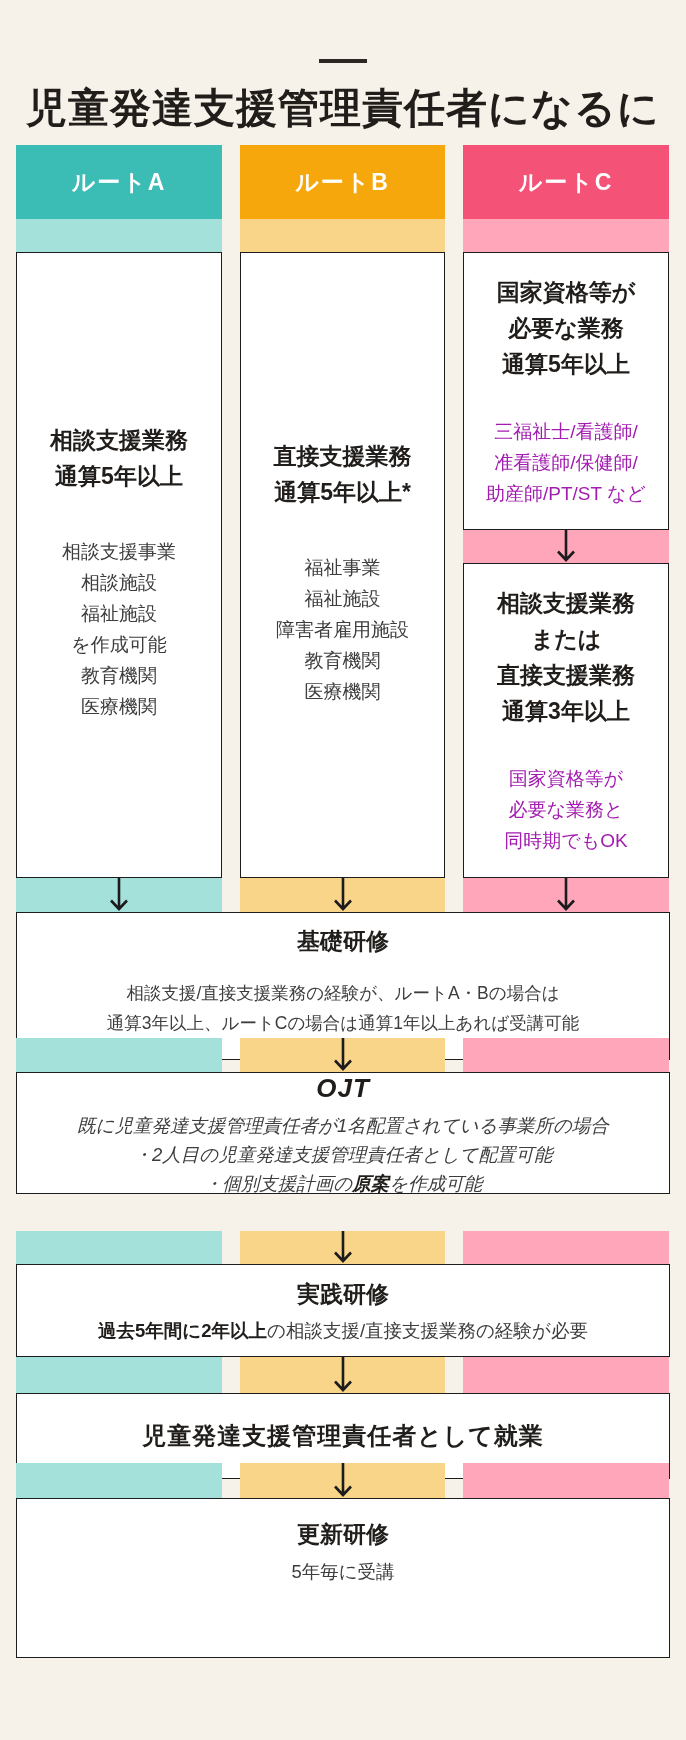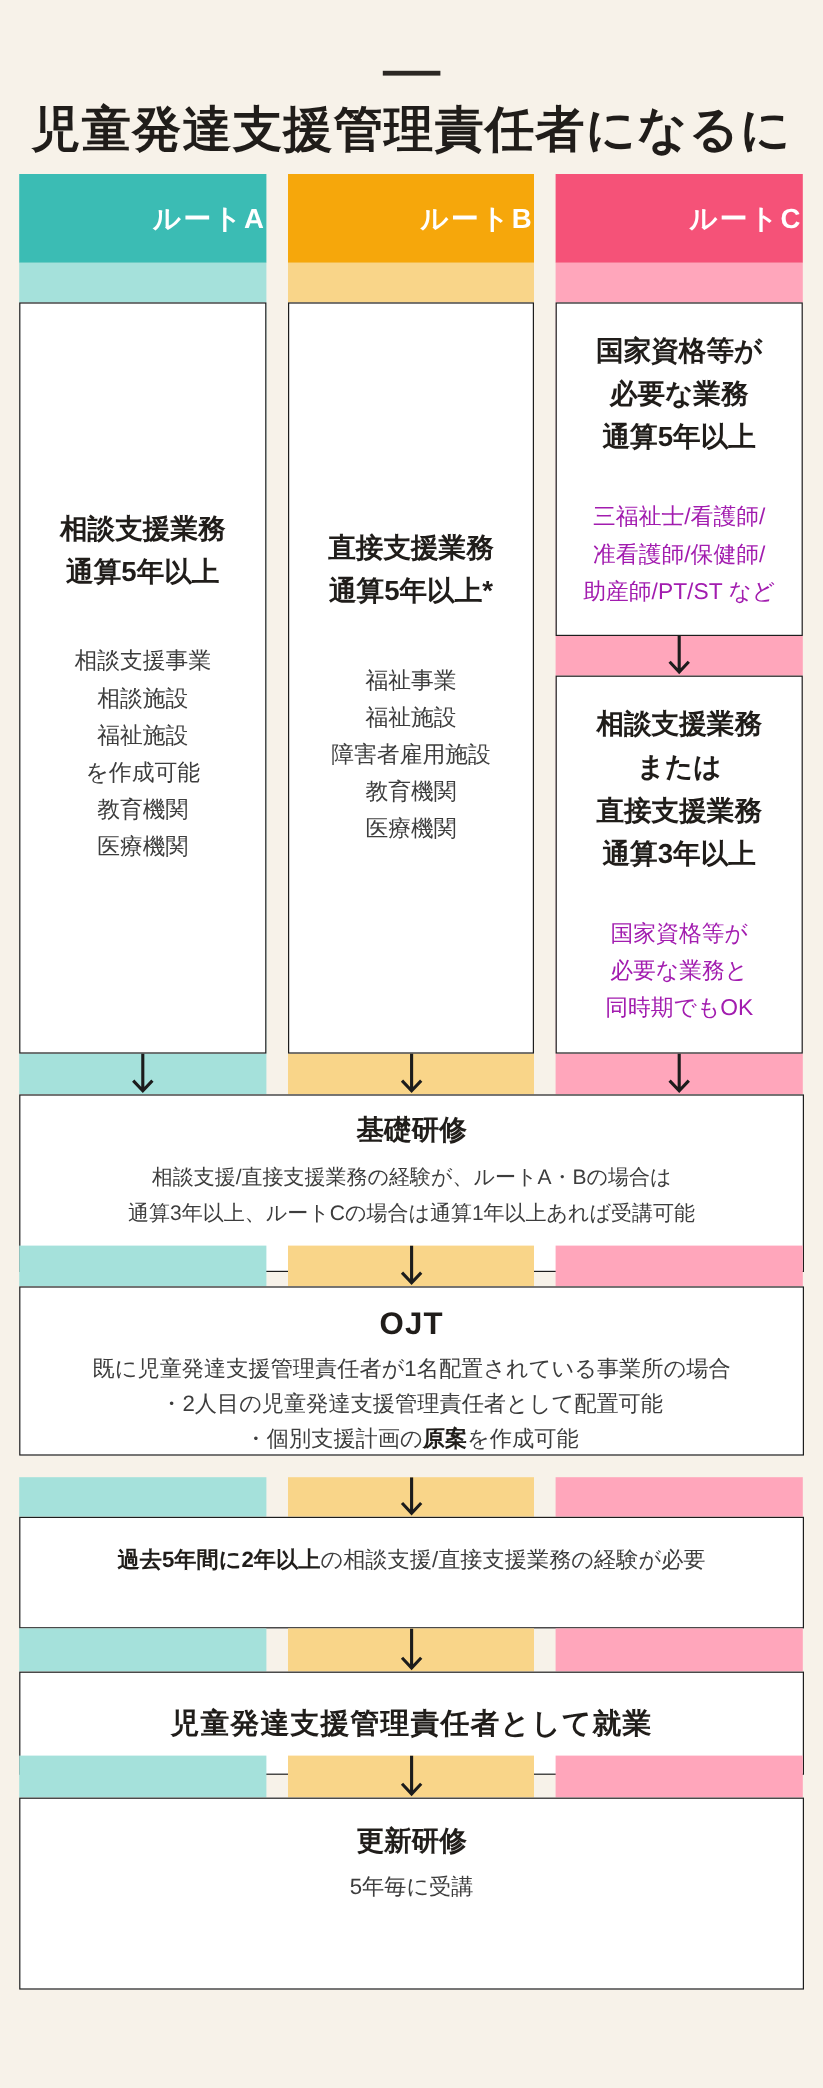--- a/index.html
+++ b/index.html
@@ -16,21 +16,21 @@
   
   .rule{width:48px;height:4px;background:#2c2824;margin:59px auto 0;}
   .page-title{
     margin:18px 0 0;text-align:center;
     font-size:41px;font-weight:700;color:#201d1a;letter-spacing:1px;
   }
 
   
   .headers{position:absolute;top:145px;left:0;width:654px;height:74px;
     display:grid;grid-template-columns:206px 205px 206px;gap:18px;}
-  .route-header{display:flex;align-items:center;justify-content:flex-end;
+  .route-header{display:flex;align-items:center;justify-content:center;
     color:#ffffff;font-size:23px;font-weight:700;letter-spacing:2px;}
   .route-header.a{background:#3bbcb4;}
   .route-header.b{background:#f6a70b;}
   .route-header.c{background:#f55278;}
 
   
   .columns{position:absolute;top:219px;left:0;width:654px;height:693px;
     display:grid;grid-template-columns:206px 205px 206px;gap:18px;}
   .col{position:relative;}
   .col.a{background:#a5e1db;}
@@ -61,24 +61,24 @@
   .step-box{position:absolute;left:0;width:654px;background:#fff;border:1.5px solid #1d1d1d;
     box-sizing:border-box;text-align:center;}
   .step-title{font-weight:700;color:#201d1a;}
   .band{position:absolute;left:0;width:654px;display:grid;grid-template-columns:206px 205px 206px;gap:18px;}
   .band .strip.a{background:#a5e1db;}
   .band .strip.b{background:#f9d589;}
   .band .strip.c{background:#ffa6bb;}
 
   #step1{top:912px;height:148px;padding-top:13px;}
   #step1 .step-title{font-size:23px;}
-  #step1 .step-body{margin-top:9px;font-size:17.5px;line-height:30px;}
+  #step1 .step-body{margin-top:21px;font-size:17.5px;line-height:30px;}
   #band1{top:1038px;height:34px;}
 
-  #step2{top:1072px;height:141px;padding-top:15px;}
+  #step2{top:1072px;height:122px;font-style:italic;}
   #step2 .step-title{font-size:26px;letter-spacing:1px;}
   #step2 .step-body{margin-top:7px;font-size:18.5px;line-height:29px;}
   #band2{top:1231px;height:33px;}
 
   #step3{top:1264px;height:93px;padding-top:14px;}
   #step3 .step-title{font-size:23px;}
   #step3 .step-body{margin-top:8px;font-size:18.5px;}
   #band3{top:1357px;height:36px;}
 
   #step4{top:1393px;height:86px;display:flex;align-items:center;justify-content:center;}
@@ -235,20 +235,21 @@
       <div class="strip b"></div>
       <div class="strip c"></div>
       <div class="arrow" style="top:0;">
         <svg width="22" height="33" viewBox="0 0 22 33">
             <path d="M11 0 V29 M3 21.5 L11 30 L19 21.5" stroke="#1c1c1c" stroke-width="2.6" fill="none"></path>
           </svg>
       </div>
     </div>
 
     <div class="step-box" id="step3">
+      <div class="step-title">実践研修</div>
       <div class="step-body">
         <div><span></span><span class="b-seg">過去5年間に2年以上</span><span>の相談支援/直接支援業務の経験が必要</span></div>
       </div>
     </div>
 
     <div class="band" id="band3">
       <div class="strip a"></div>
       <div class="strip b"></div>
       <div class="strip c"></div>
       <div class="arrow" style="top:0;">

